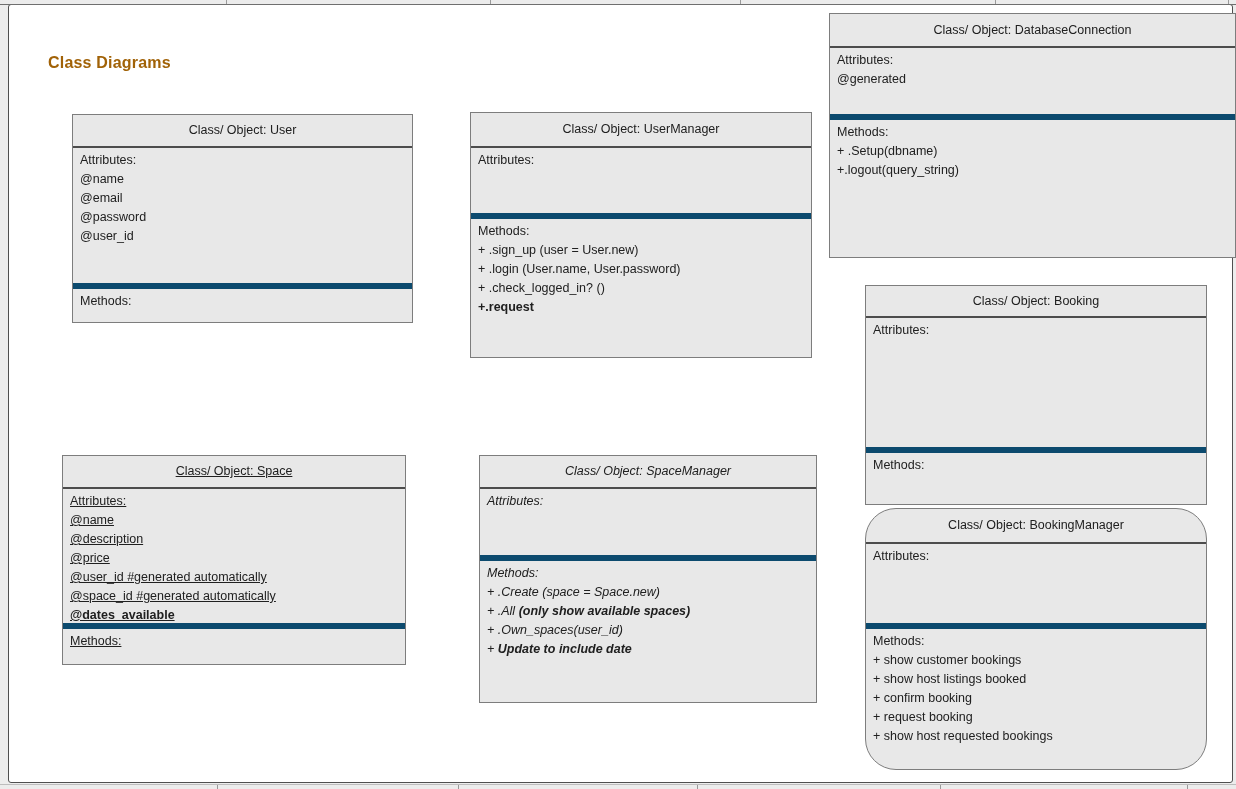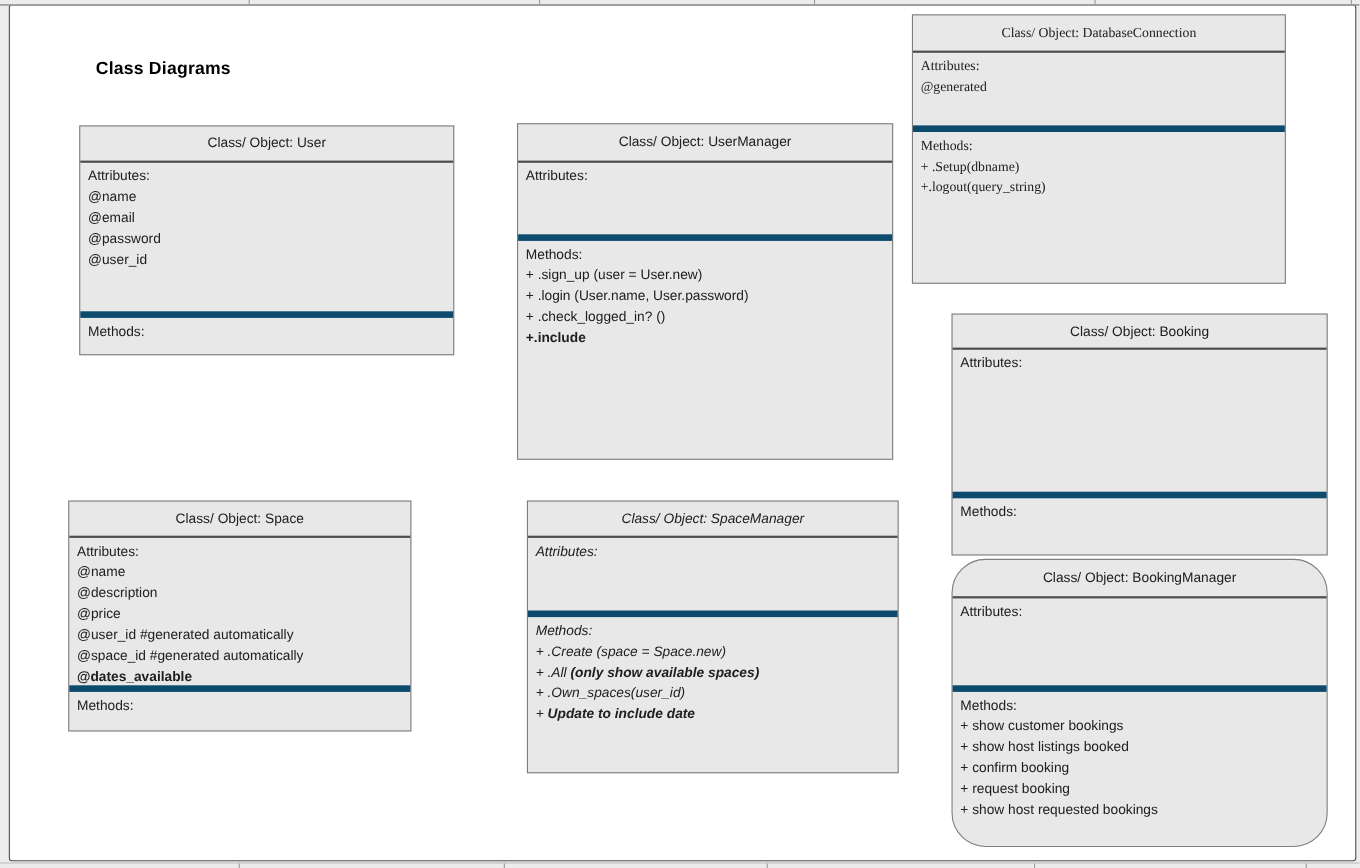--- a/index.html
+++ b/index.html
@@ -41,23 +41,22 @@
     border:1px solid #4f4f4f;
     border-radius:3px;
     box-sizing:border-box;
   }
   .heading{
     position:absolute;
     left:48px;
     top:54px;
     font-size:16px;
     font-weight:bold;
-    color:#000000;
+    color:#a16207;
     letter-spacing:.2px;
-    margin-left:39px;
   }
   
   .cbox{
     position:absolute;
     background:#e8e8e8;
     border:1.5px solid #7d7d7d;
     box-sizing:border-box;
     color:#202020;
     font-size:12.5px;
     line-height:19px;
@@ -115,38 +114,38 @@
           <div class="line"><span>@password</span></div>
           <div class="line"><span>@user_id</span></div>
         </div>
     </div>
     <div class="cbox-sec" style="height:33px;">
       <div class="line">Methods:</div>
       <div></div>
     </div>
   </div>
 
-  <div class="cbox" style="left:470px;top:112px;width:342px;height:306px;">
+  <div class="cbox" style="left:470px;top:112px;width:342px;height:246px;">
     <div class="cbox-title" style="height:35px;">Class/ Object: UserManager</div>
     <div class="cbox-sec mid" style="height:71px;">
       <div class="line">Attributes:</div>
       <div></div>
     </div>
     <div class="cbox-sec" style="height:138px;">
       <div class="line">Methods:</div>
       <div>
           <div class="line"><span>+ .sign_up (user = User.new)</span></div>
           <div class="line"><span>+ .login (User.name, User.password)</span></div>
           <div class="line"><span>+ .check_logged_in? ()</span></div>
-          <div class="line"><span class="seg-b">+.include</span></div>
-        </div>
-    </div>
-  </div>
-
-  <div class="cbox" style="left:829px;top:13px;width:340px;height:245px;font-family:Liberation Serif, serif;">
+          <div class="line"><span class="seg-b">+.request</span></div>
+        </div>
+    </div>
+  </div>
+
+  <div class="cbox" style="left:829px;top:13px;width:407px;height:245px;">
     <div class="cbox-title" style="height:34px;">Class/ Object: DatabaseConnection</div>
     <div class="cbox-sec mid" style="height:72px;">
       <div class="line">Attributes:</div>
       <div>
           <div class="line"><span>@generated</span></div>
         </div>
     </div>
     <div class="cbox-sec" style="height:137px;">
       <div class="line">Methods:</div>
       <div>
@@ -160,21 +159,21 @@
     <div class="cbox-title" style="height:32px;">Class/ Object: Booking</div>
     <div class="cbox-sec mid" style="height:135px;">
       <div class="line">Attributes:</div>
     </div>
     <div class="cbox-sec" style="height:51px;">
       <div class="line">Methods:</div>
       <div></div>
     </div>
   </div>
 
-  <div class="cbox" style="left:62px;top:455px;width:312px;height:210px;">
+  <div class="cbox" style="left:62px;top:455px;width:344px;height:210px;text-decoration:underline;">
     <div class="cbox-title" style="height:33px;">Class/ Object: Space</div>
     <div class="cbox-sec mid" style="height:140px;">
       <div class="line">Attributes:</div>
       <div>
           <div class="line"><span>@name</span></div>
           <div class="line"><span>@description</span></div>
           <div class="line"><span>@price</span></div>
           <div class="line"><span>@user_id #generated automatically</span></div>
           <div class="line"><span>@space_id #generated automatically</span></div>
           <div class="line"><span class="seg-b">@dates_available</span></div>

